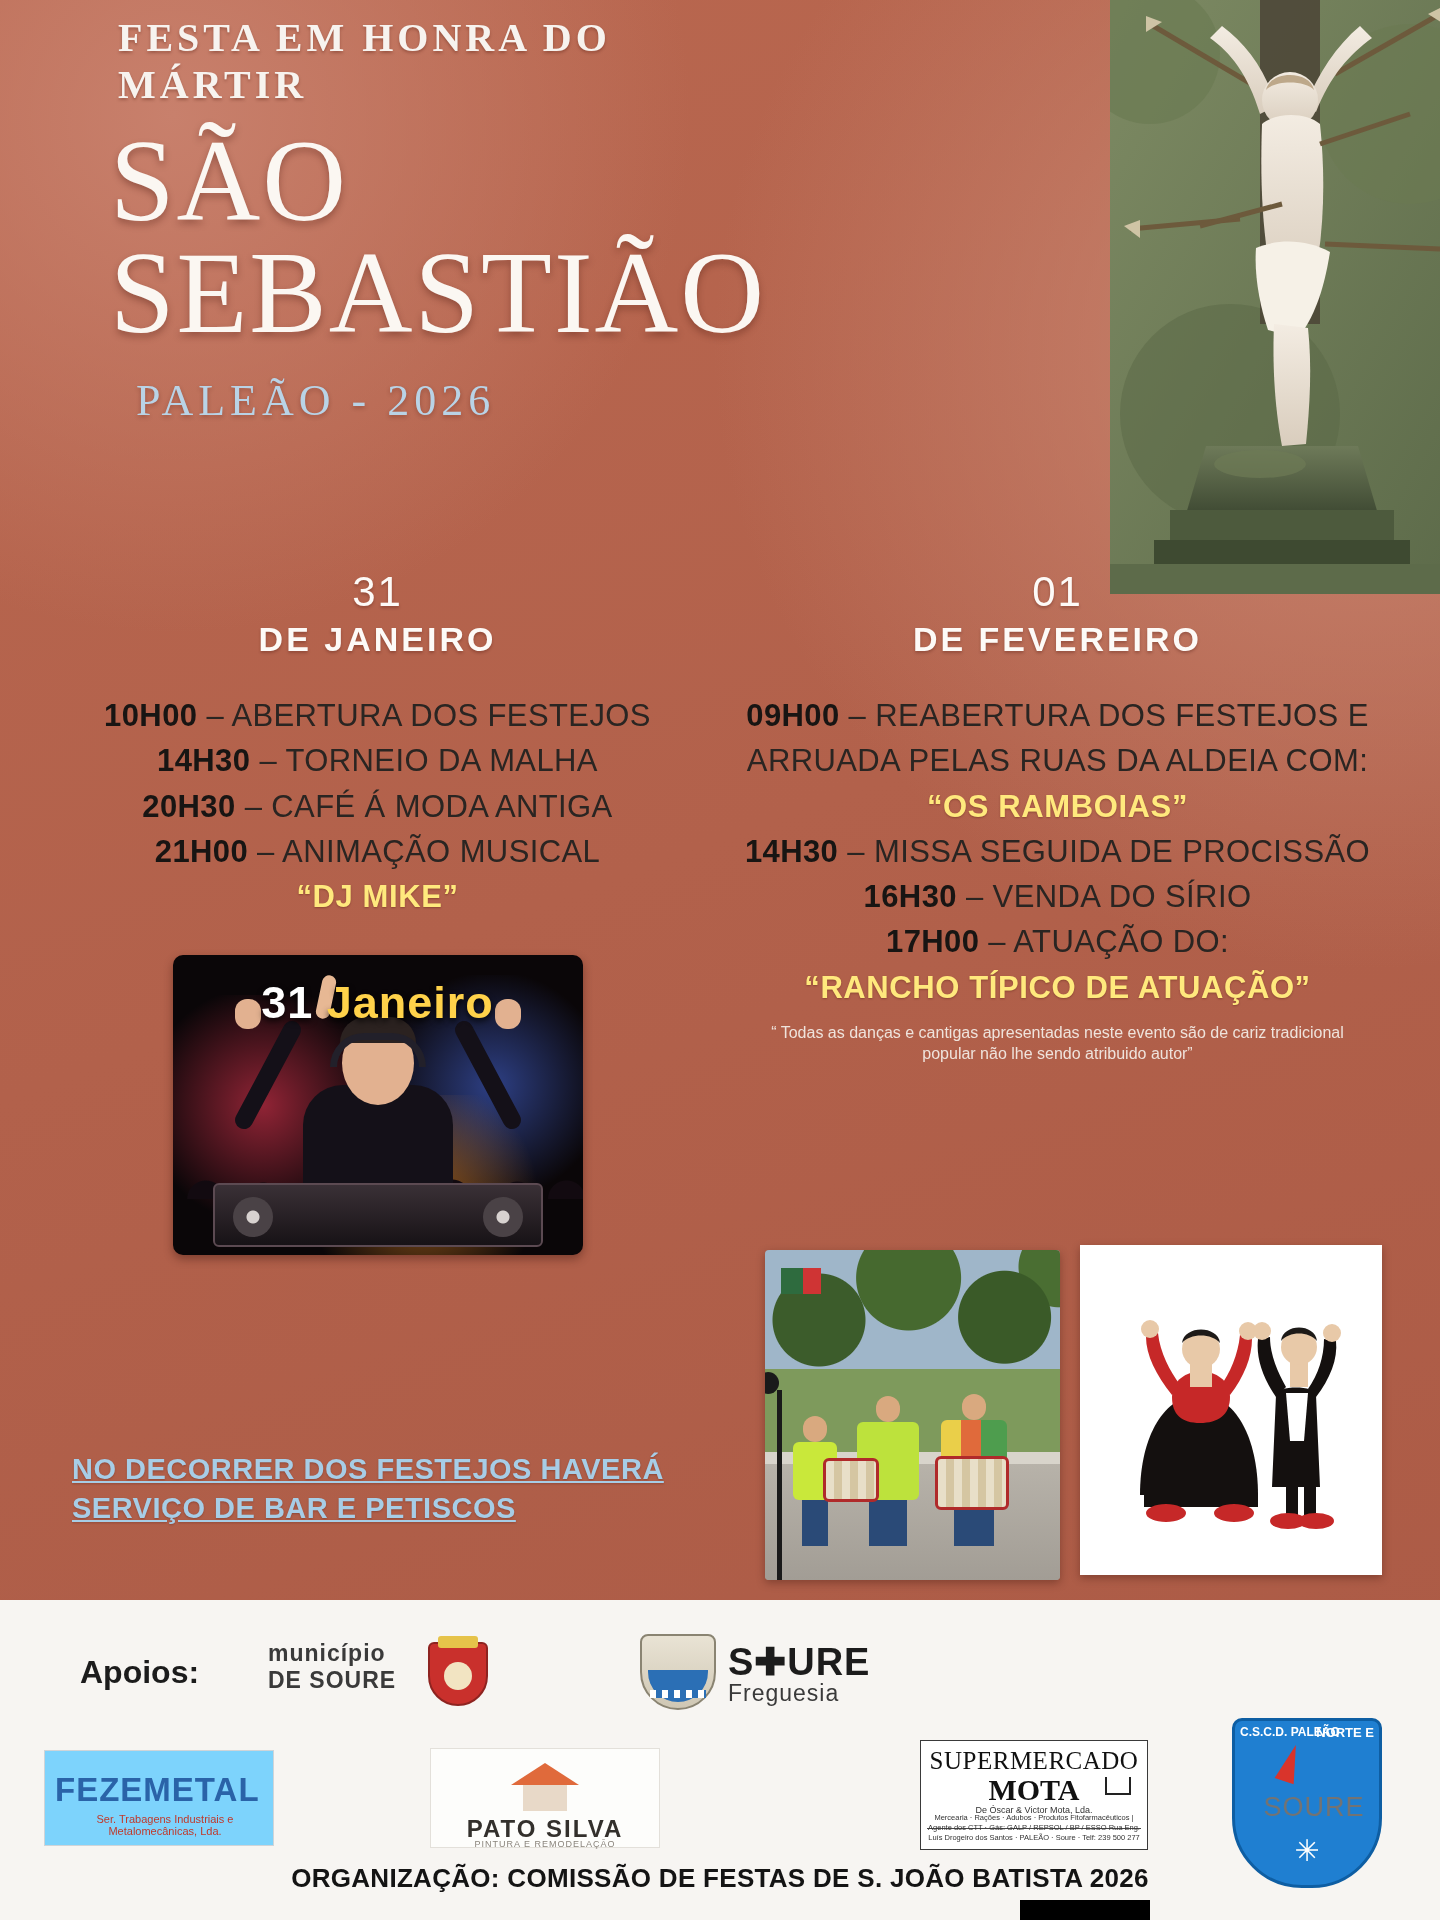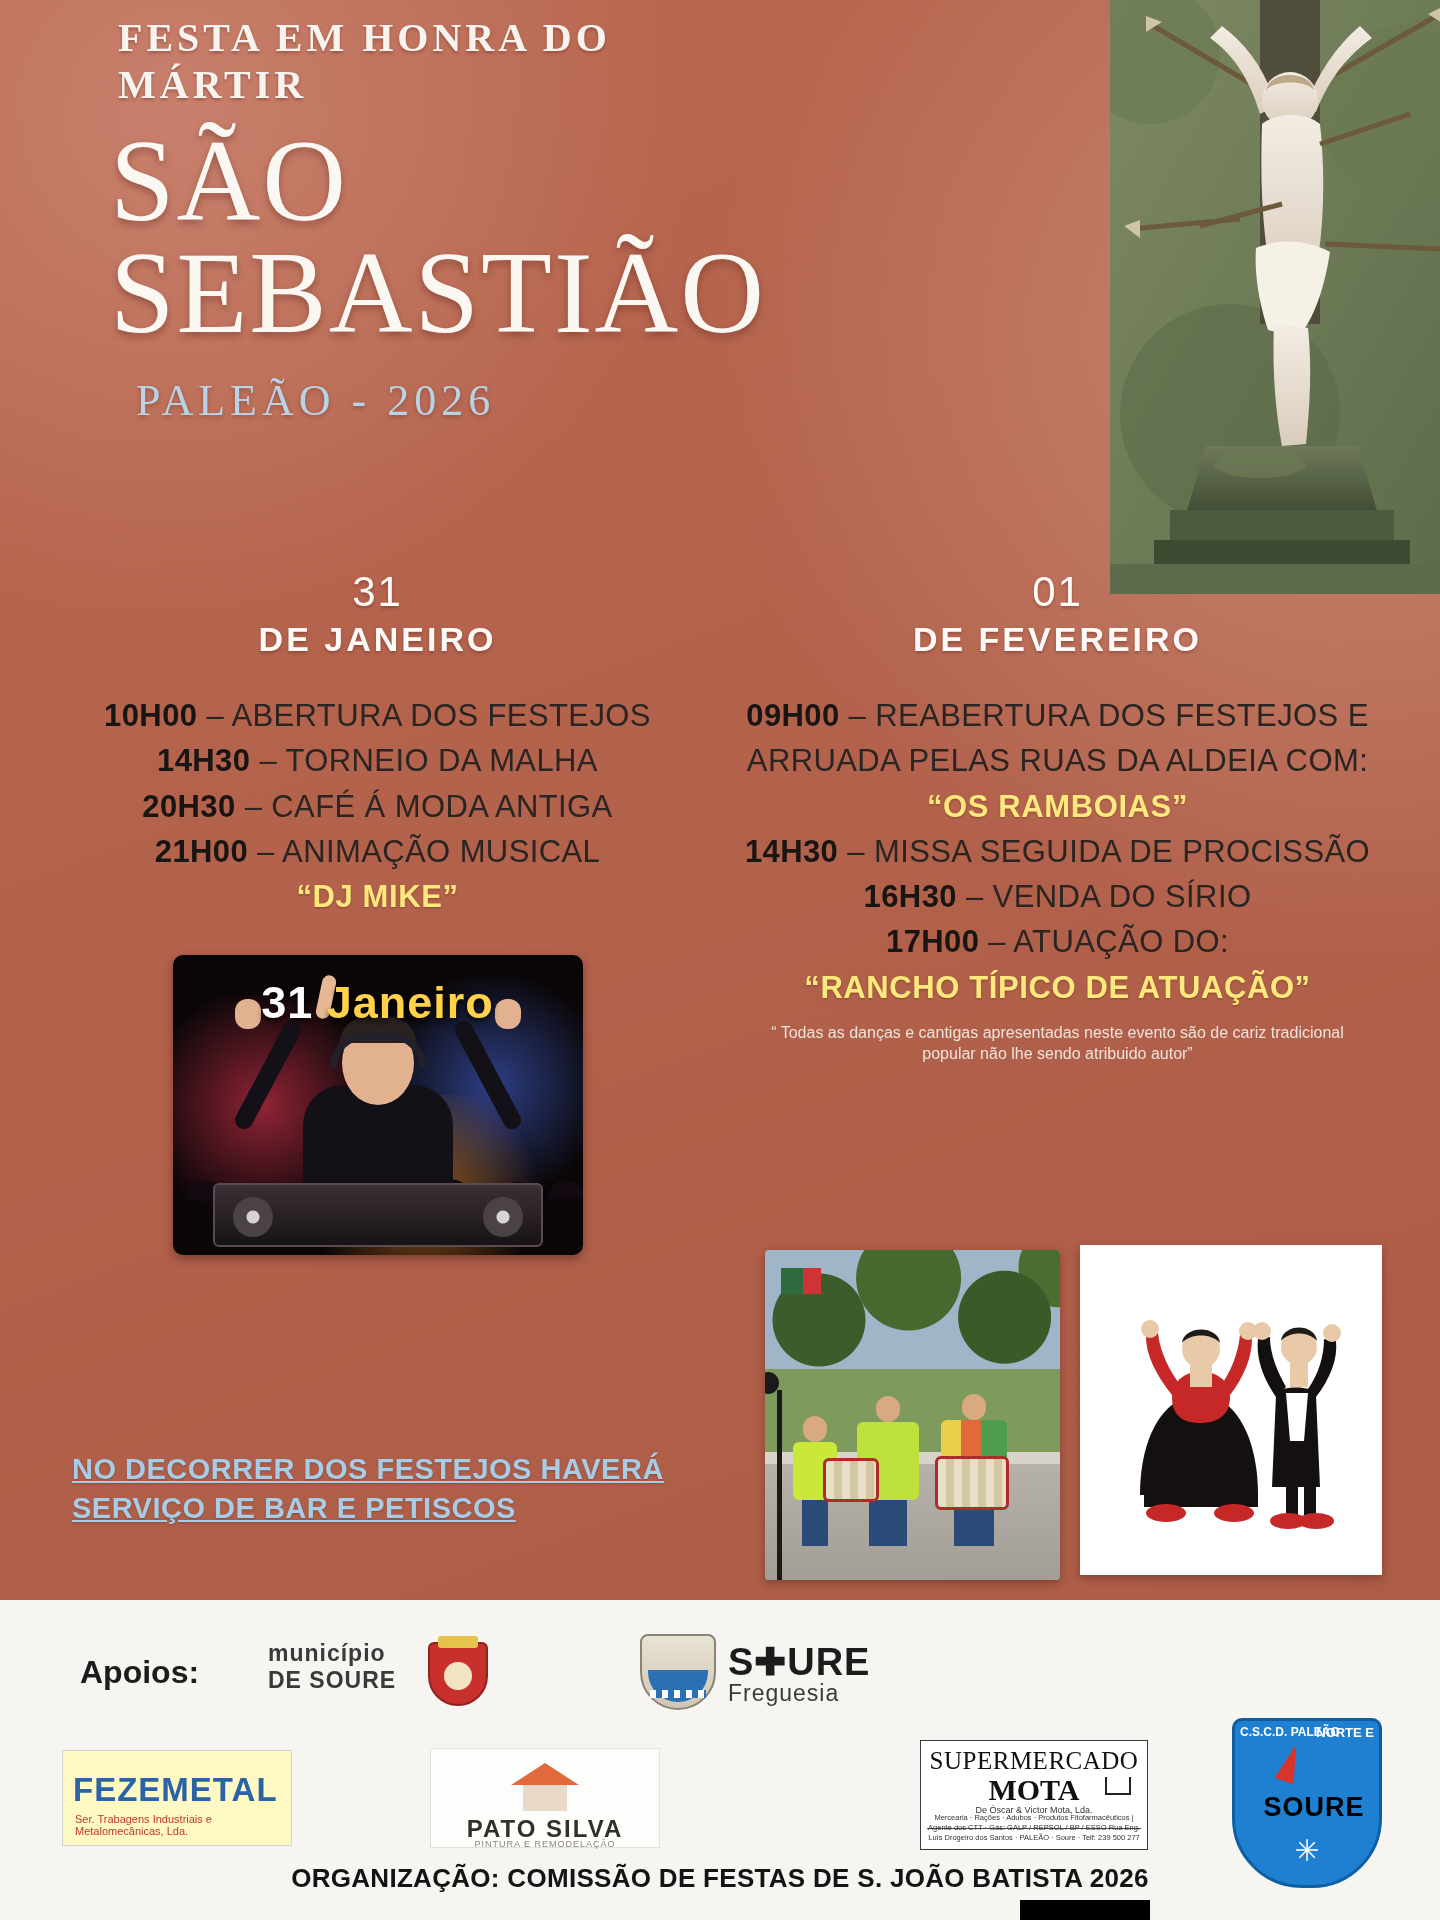--- a/index.html
+++ b/index.html
@@ -240,22 +240,22 @@
     border-radius:8px 8px 38px 38px; border:2px solid #8a8472;
   }
   .lg-freguesia .crest .blue { position:absolute; left:6px; right:6px; top:34px; bottom:6px;
     background:#2b6fb5; border-radius:0 0 30px 30px; }
   .lg-freguesia .crest .wave { position:absolute; left:8px; right:8px; bottom:10px; height:8px;
     background:repeating-linear-gradient(90deg,#fff 0 6px, #2b6fb5 6px 12px); }
   .lg-freguesia .txt { position:absolute; left:88px; top:6px; }
   .lg-freguesia .soure { font-size:38px; font-weight:bold; color:#1c1c1c; letter-spacing:1px; }
   .lg-freguesia .freg { font-size:23px; color:#3a3a3a; letter-spacing:1px; margin-top:-4px; }
 
-  .lg-fezemetal { left:62px; top:150px; width:230px; height:96px;
-    background:#fef9c3; border:1px solid #cfd4d8; }
+  .lg-fezemetal { left:44px; top:150px; width:230px; height:96px;
+    background:#7dd3fc; border:1px solid #cfd4d8;text-align:center; }
   .lg-fezemetal .nm { position:absolute; left:10px; top:20px; font-size:33px; font-weight:bold;
     color:#2a63a8; letter-spacing:1px; }
   .lg-fezemetal .sb { position:absolute; left:12px; top:62px; font-size:11px; color:#c0392b; }
 
   .lg-pato { left:430px; top:148px; width:230px; height:100px;
     background:#fdfdfb; border:1px solid #e3e0da; }
   .lg-pato .roof { position:absolute; left:50%; transform:translateX(-50%); top:14px;
     width:0; height:0; border-left:34px solid transparent; border-right:34px solid transparent;
     border-bottom:22px solid #e06a3b; }
   .lg-pato .body2 { position:absolute; left:50%; transform:translateX(-50%); top:36px;
@@ -280,21 +280,21 @@
     font-size:7.5px; color:#333; line-height:1.35; }
 
   .lg-cscd { right:58px; top:118px; width:150px; height:170px; }
   .lg-cscd .sh {
     position:absolute; inset:0; background:#1f7fd1;
     border:3px solid #0e5ea3; border-radius:10px 10px 70px 70px;
   }
   .lg-cscd .t1 { position:absolute; left:8px; top:8px; font-size:12px; font-weight:bold; color:#fff; line-height:1.15; }
   .lg-cscd .t2 { position:absolute; right:8px; top:8px; font-size:13px; font-weight:bold; color:#fff; text-align:right; line-height:1.15; }
   .lg-cscd .big { position:absolute; left:14px; right:0; top:74px; text-align:center;
-    font-size:27px; font-weight:bold; color:#000000; letter-spacing:1px; }
+    font-size:27px; font-weight:normal; color:#737373; letter-spacing:1px; }
   .lg-cscd .star { position:absolute; left:50%; transform:translateX(-50%); bottom:22px;
     font-size:30px; color:#fff; line-height:1; }
   .lg-cscd .arrow { position:absolute; left:48px; top:26px; width:0; height:0;
     border-left:10px solid transparent; border-right:10px solid transparent;
     border-bottom:38px solid #d9342b; transform:rotate(18deg); }
 
   .orgline {
     position:absolute; left:0; right:0; bottom:26px; text-align:center;
     font-size:26px; font-weight:bold; color:#141414; letter-spacing:.3px;
   }

